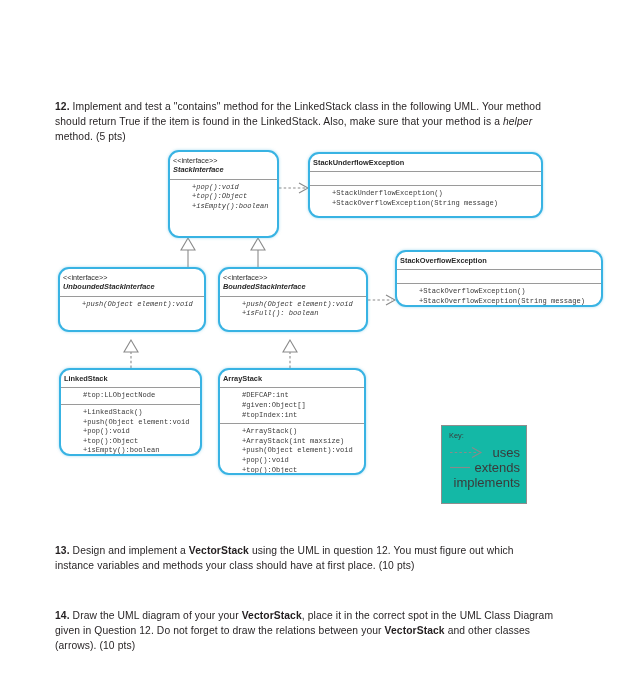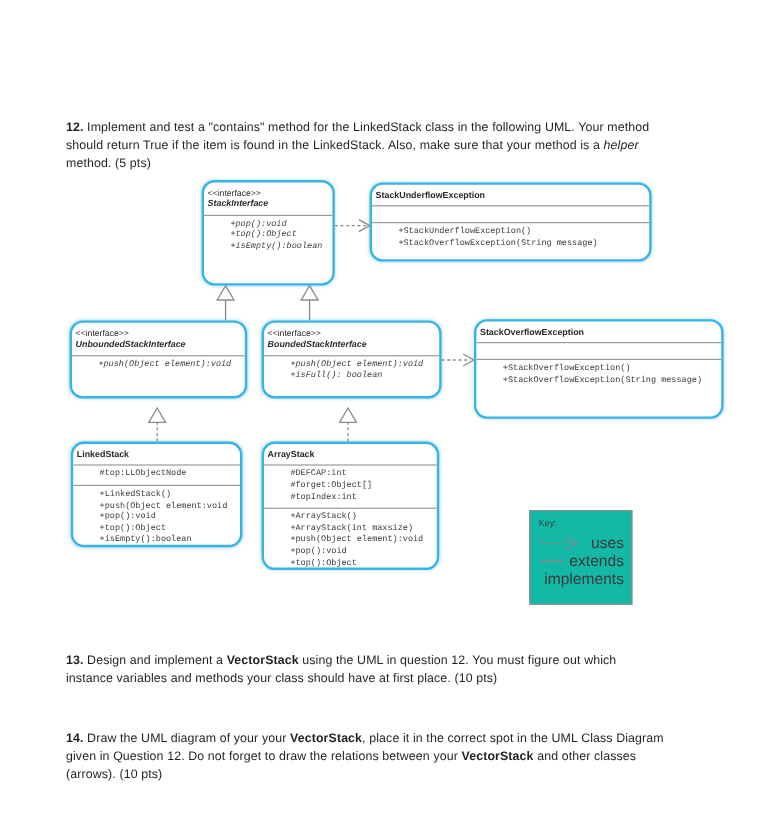--- a/index.html
+++ b/index.html
@@ -194,21 +194,21 @@
     <div class="box-title">
       <span class="stereo">&lt;&lt;interface&gt;&gt;</span>
       <span class="cname">BoundedStackInterface</span>
     </div>
     <div class="compartment italic">
       <div class="line">+push(Object element):void</div>
       <div class="line">+isFull(): boolean</div>
     </div>
   </div>
 
-  <div class="uml-box" style="left:395px; top:266px; width:208px; height:83px;">
+  <div class="uml-box" style="left:395px; top:250px; width:208px; height:57px;">
     <div class="box-title">
       <span class="cname">StackOverflowException</span>
     </div>
     <div class="compartment empty"></div>
     <div class="compartment">
       <div class="line">+StackOverflowException()</div>
       <div class="line">+StackOverflowException(String message)</div>
     </div>
   </div>
 
@@ -227,21 +227,21 @@
       <div class="line">+isEmpty():boolean</div>
     </div>
   </div>
 
   <div class="uml-box" style="left:218px; top:368px; width:148px; height:107px;">
     <div class="box-title">
       <span class="cname">ArrayStack</span>
     </div>
     <div class="compartment">
       <div class="line">#DEFCAP:int</div>
-      <div class="line">#forget:Object[]</div>
+      <div class="line">#given:Object[]</div>
       <div class="line">#topIndex:int</div>
     </div>
     <div class="compartment">
       <div class="line">+ArrayStack()</div>
       <div class="line">+ArrayStack(int maxsize)</div>
       <div class="line">+push(Object element):void</div>
       <div class="line">+pop():void</div>
       <div class="line">+top():Object</div>
       <div class="line">+isEmpty():boolean</div>
       <div class="line">+isFull():boolean</div>

